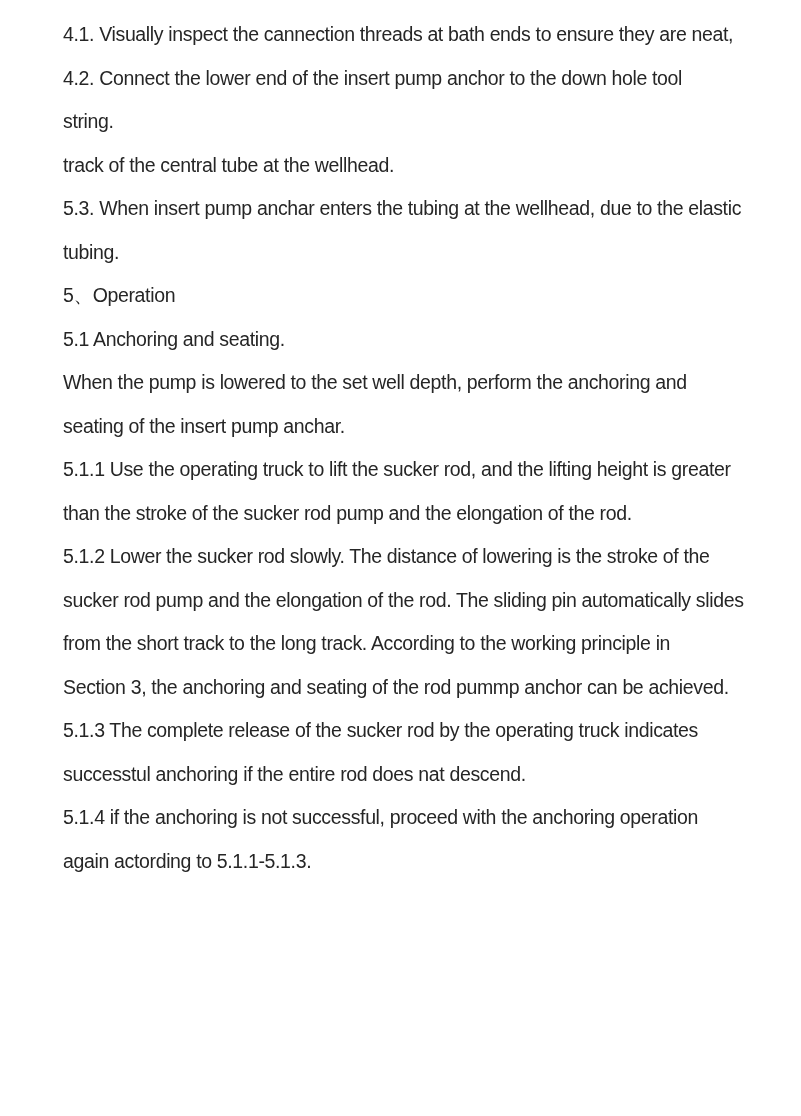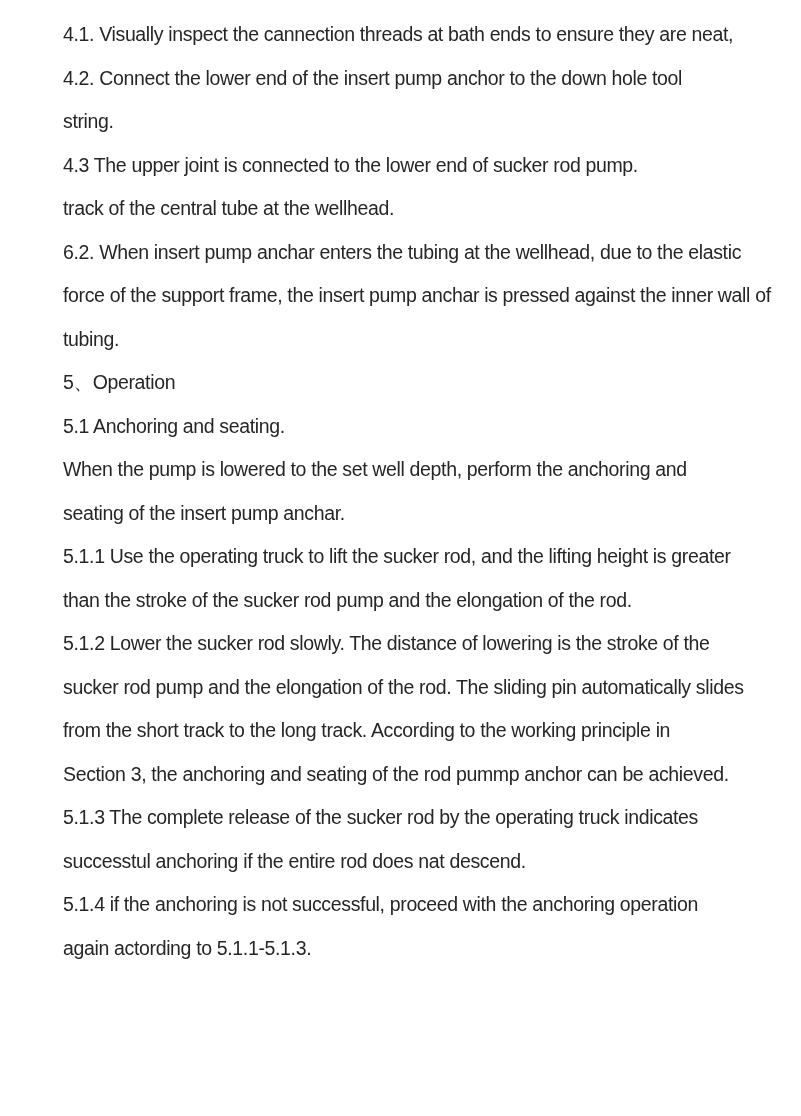--- a/index.html
+++ b/index.html
@@ -29,24 +29,22 @@
   }
 </style>
 </head>
 <body>
 
 <div class="page">
   <div class="doc-body" id="doc-body">
       <div class="line">4.1. Visually inspect the cannection threads at bath ends to ensure they are neat,</div>
       <div class="line">4.2. Connect the lower end of the insert pump anchor to the down hole tool</div>
       <div class="line">string.</div>
-      <div class="line">4.3 The upper joint is connected to the lower end of sucker rod pump.</div>
       <div class="line">track of the central tube at the wellhead.</div>
-      <div class="line">6.2. When insert pump anchar enters the tubing at the wellhead, due to the elastic</div>
-      <div class="line">force of the support frame, the insert pump anchar is pressed against the inner wall of</div>
+      <div class="line">5.3. When insert pump anchar enters the tubing at the wellhead, due to the elastic</div>
       <div class="line">tubing.</div>
       <div class="line">5、Operation</div>
       <div class="line">5.1 Anchoring and seating.</div>
       <div class="line">When the pump is lowered to the set well depth, perform the anchoring and</div>
       <div class="line">seating of the insert pump anchar.</div>
       <div class="line">5.1.1 Use the operating truck to lift the sucker rod, and the lifting height is greater</div>
       <div class="line">than the stroke of the sucker rod pump and the elongation of the rod.</div>
       <div class="line">5.1.2 Lower the sucker rod slowly. The distance of lowering is the stroke of the</div>
       <div class="line">sucker rod pump and the elongation of the rod. The sliding pin automatically slides</div>
       <div class="line">from the short track to the long track. According to the working principle in</div>

